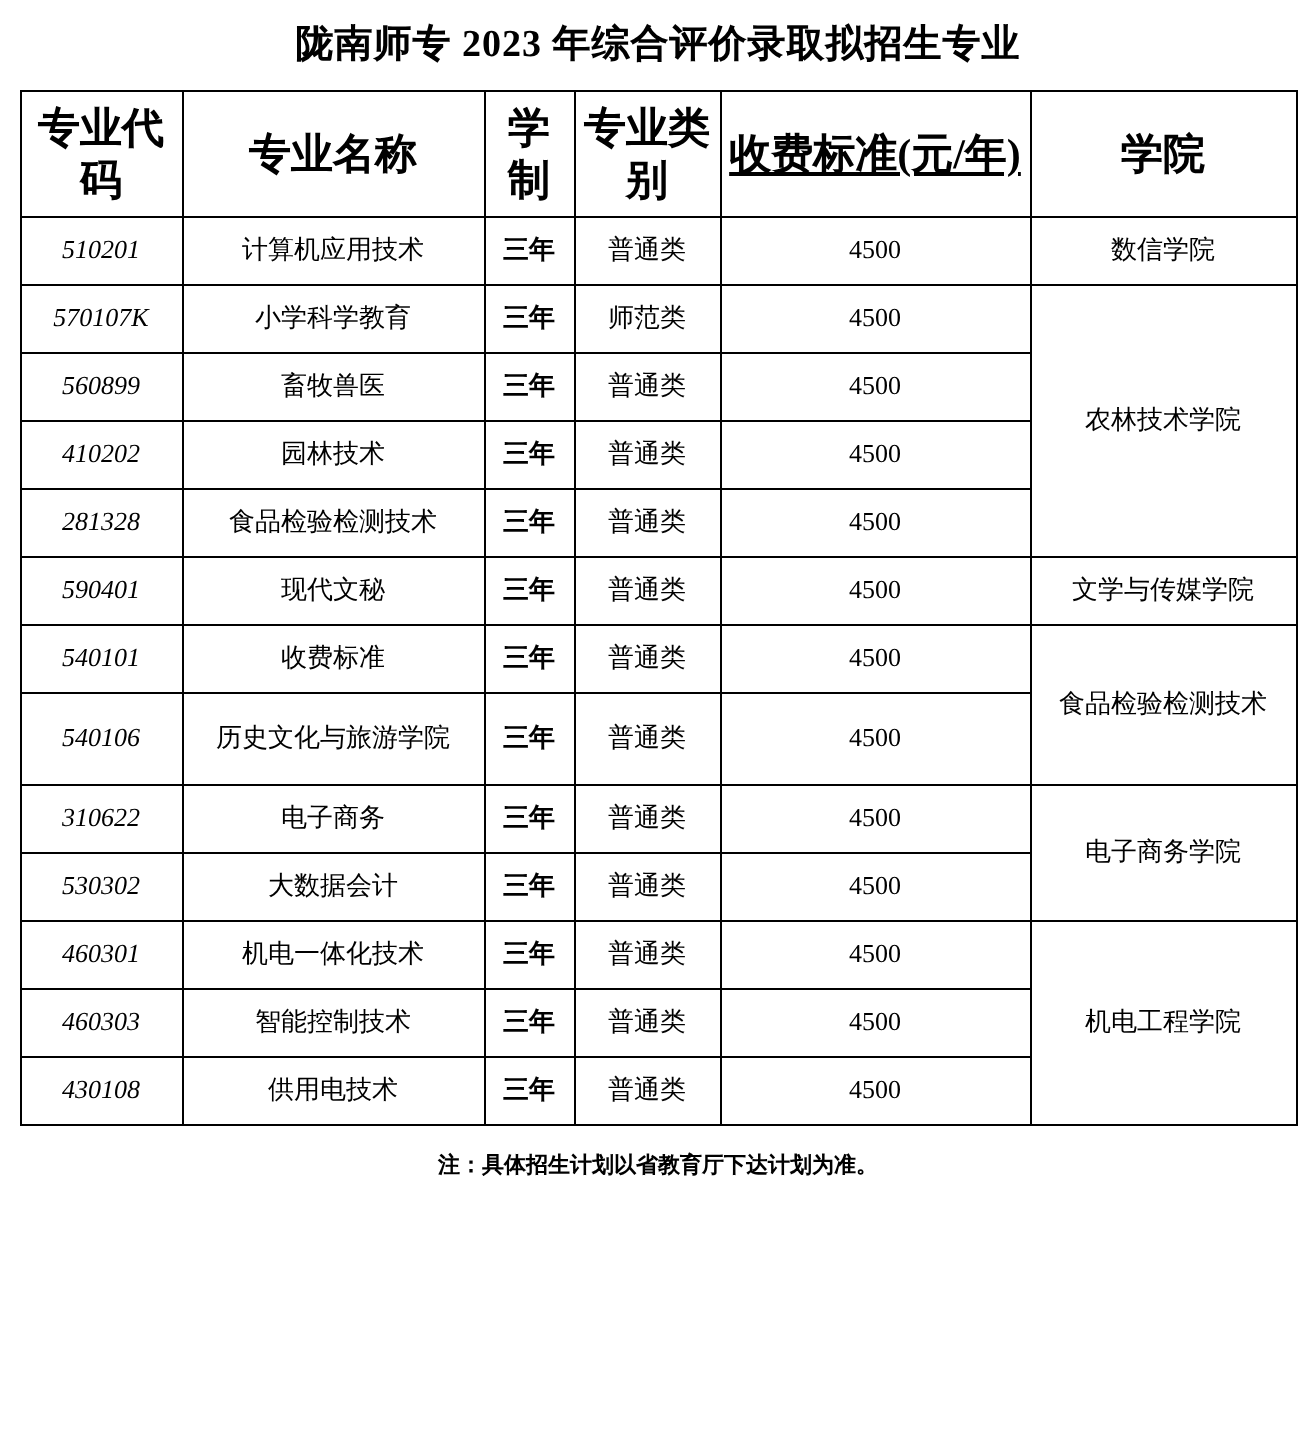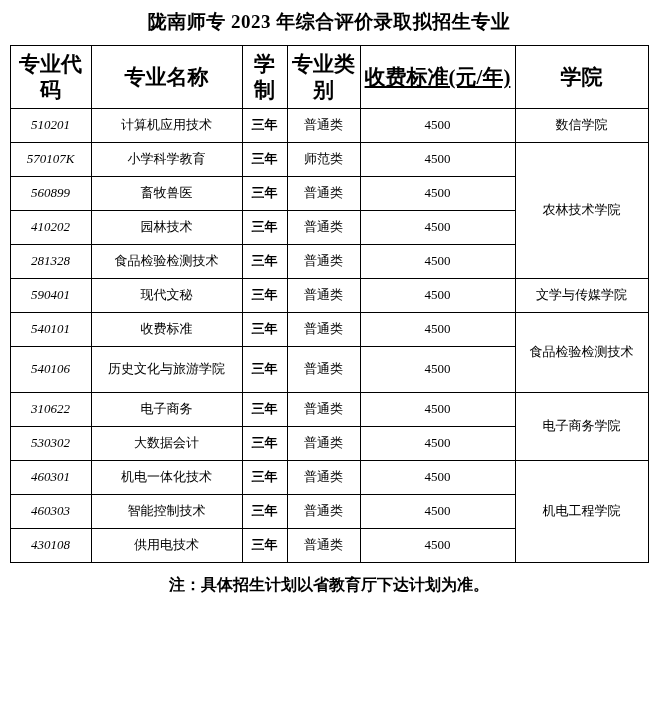--- a/index.html
+++ b/index.html
@@ -74,21 +74,21 @@
   td.fee  { font-size: 13px; }
   td.college {
     font-size: 13px;
     line-height: 1.35;
   }
   tbody tr { height: 34px; }
   tr.tall { height: 46px; }
 
   .note {
     text-align: center;
-    font-size: 16px;
+    font-size: 11px;
     font-weight: bold;
     padding-top: 12px;
   }
 </style>
 </head>
 <body>
 
 <div class="page">
 
   <div class="doc-title">陇南师专 2023 年综合评价录取拟招生专业</div>

